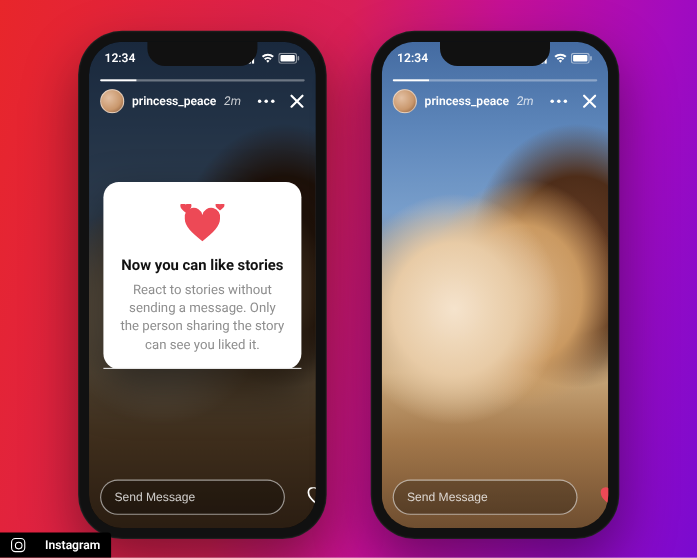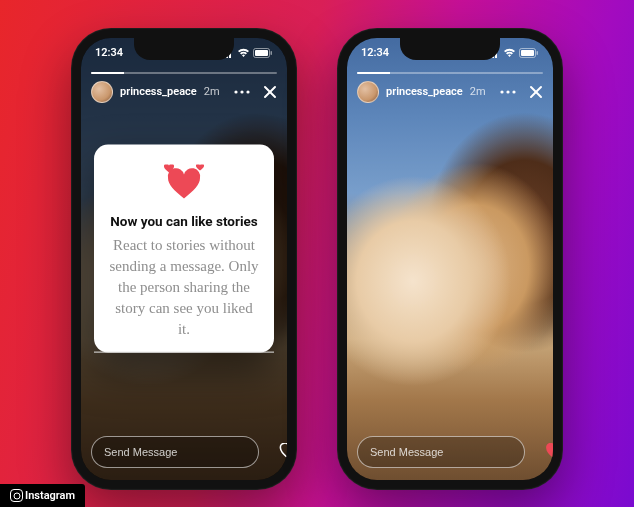--- a/index.html
+++ b/index.html
@@ -48,21 +48,21 @@
     height:2px; background: rgba(255,255,255,.35); border-radius:2px; margin-bottom:7px; overflow:hidden;
   }
   .progress-fill { height:100%; width:18%; background:#fff; }
   .user-row { display:flex; align-items:center; gap:7px; color:#fff; font-size:11px; }
   .avatar {
     width:22px; height:22px; border-radius:50%;
     background: radial-gradient(circle at 35% 35%, #e3c0a3 0%, #c9976c 60%, #7a4d2e 100%);
     border:1px solid rgba(255,255,255,.5);
   }
   .username { font-weight:600; }
-  .timestamp { opacity:.75; }
+  .timestamp { opacity:.75;font-style:italic; }
   .header-spacer { flex:1; }
   .story-bottom {
     position:absolute; left:0; right:0; bottom:0; padding:8px 10px 12px; z-index:45;
     display:flex; align-items:center; gap:20px;
   }
   .msg-input {
     flex:1; height:32px; border:1px solid rgba(255,255,255,.55); border-radius:16px;
     background: rgba(0,0,0,.25); color:#fff; font-size:11px; padding: 0 12px; outline:none;
   }
   .msg-input::placeholder { color: rgba(255,255,255,.78); }
@@ -71,28 +71,28 @@
   
   .popup {
     position:absolute; z-index:50; left:50%; top:50%; transform:translate(-50%,-55%);
     width: 180px; background:#fff; border-radius:14px;
     box-shadow: 0 18px 40px rgba(0,0,0,.5);
     text-align:center; padding: 20px 14px 0;
     display:flex; flex-direction:column; align-items:center;
   }
   .popup-hearts { position:relative; width:48px; height:38px; margin-bottom:10px; }
   .popup-title { font-size:13.5px; font-weight:700; color:#111; margin-bottom:6px; }
-  .popup-body { font-size:15px; line-height:1.4; color:#8e8e8e; margin-bottom:12px;font-family:Liberation Serif, serif; }
+  .popup-body { font-size:12px; line-height:1.4; color:#8e8e8e; margin-bottom:12px; }
   .popup-sep { height:1px; width: calc(100% + 28px); margin: 0 -14px; background:#e6e6e6; }
   .popup-ok { width:100%; padding:11px 0; font-size:12.5px; font-weight:600; color:#0095f6; background:none; border:none; cursor:pointer; }
 
   
   .watermark {
     position:absolute; left:0; bottom:0; background:#000; color:#fff;
-    font-size:11px; font-weight:600; padding:5px 10px; display:flex; align-items:center; gap:2px;
+    font-size:11px; font-weight:600; padding:5px 10px; display:flex; align-items:center; gap:18px;
     border-top-right-radius:3px;
   }
   .camera-icon {
     width:13px; height:13px; border:1.5px solid #fff; border-radius:4px; position:relative;
     display:inline-block;
   }
   .camera-icon::after {
     content:""; position:absolute; top:50%; left:50%; width:5px; height:5px; border:1.3px solid #fff;
     border-radius:50%; transform:translate(-50%,-50%);
   }

